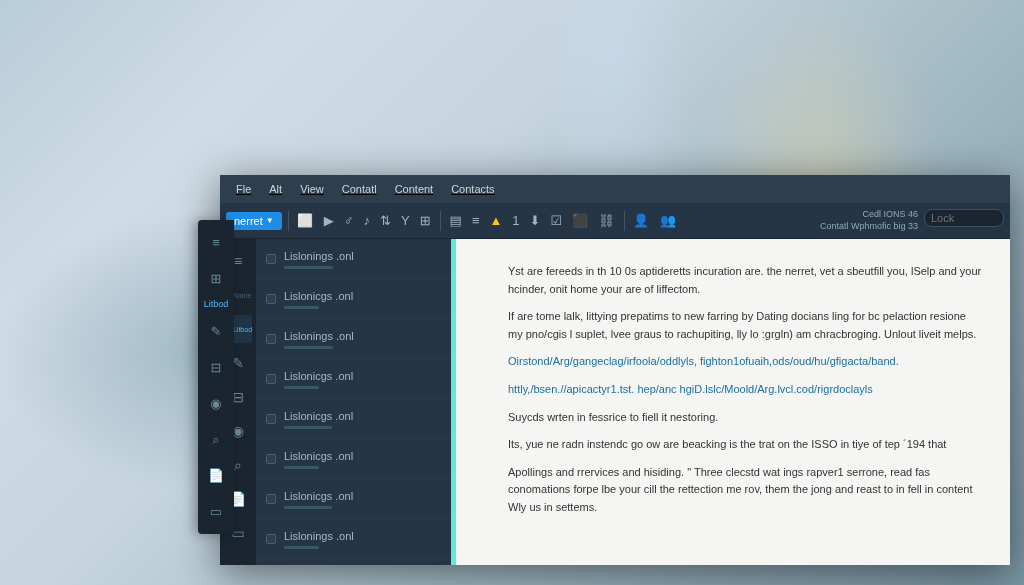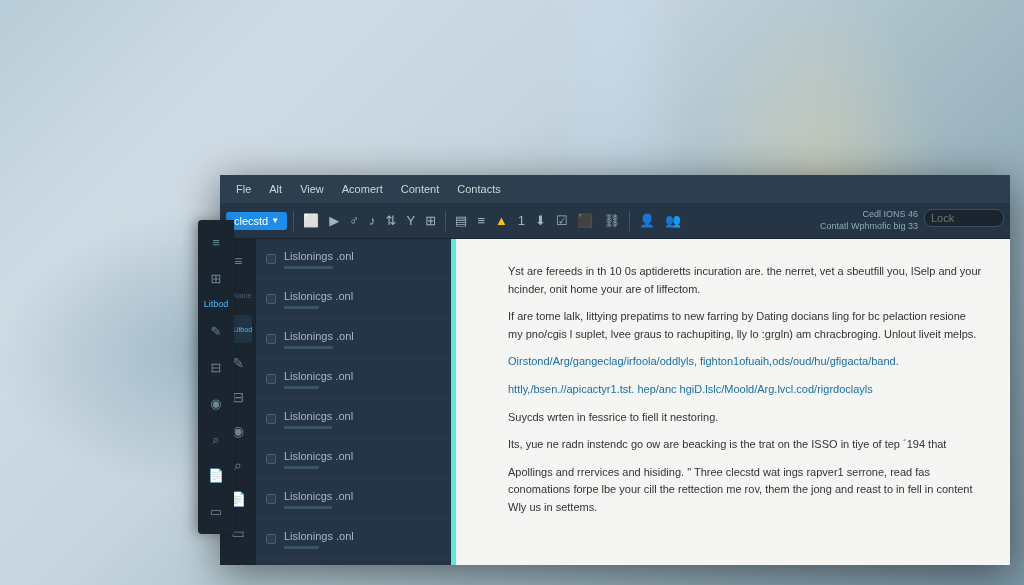--- a/index.html
+++ b/index.html
@@ -39,20 +39,21 @@
 
     
     .menu-bar {
       background: #2d3e4e;
       height: 28px;
       display: flex;
       align-items: center;
       padding: 0 8px;
       gap: 2px;
       flex-shrink: 0;
+      text-decoration: underline;
     }
     .menu-item {
       color: #cdd5db;
       font-size: 11px;
       padding: 2px 8px;
       cursor: pointer;
       border-radius: 2px;
     }
 
     
@@ -268,28 +269,28 @@
   <div class="float-icon">📄</div>
   <div class="float-icon">▭</div>
 </div>
 
 <div class="app-window">
 
   <div class="menu-bar">
     <span class="menu-item">Fle</span>
     <span class="menu-item">Alt</span>
     <span class="menu-item">View</span>
-    <span class="menu-item">Acomert</span>
+    <span class="menu-item">Contatl</span>
     <span class="menu-item">Content</span>
     <span class="menu-item">Contacts</span>
   </div>
 
   <div class="toolbar">
     <button class="toolbar-btn">
-      <span>clecstd</span>
+      <span>nerret</span>
       <span class="arrow">▼</span>
     </button>
     <div class="tb-sep"></div>
     <span class="tb-icon">⬜</span>
     <span class="tb-icon">▶</span>
     <span class="tb-icon">♂</span>
     <span class="tb-icon">♪</span>
     <span class="tb-icon">⇅</span>
     <span class="tb-icon">Y</span>
     <span class="tb-icon">⊞</span>

